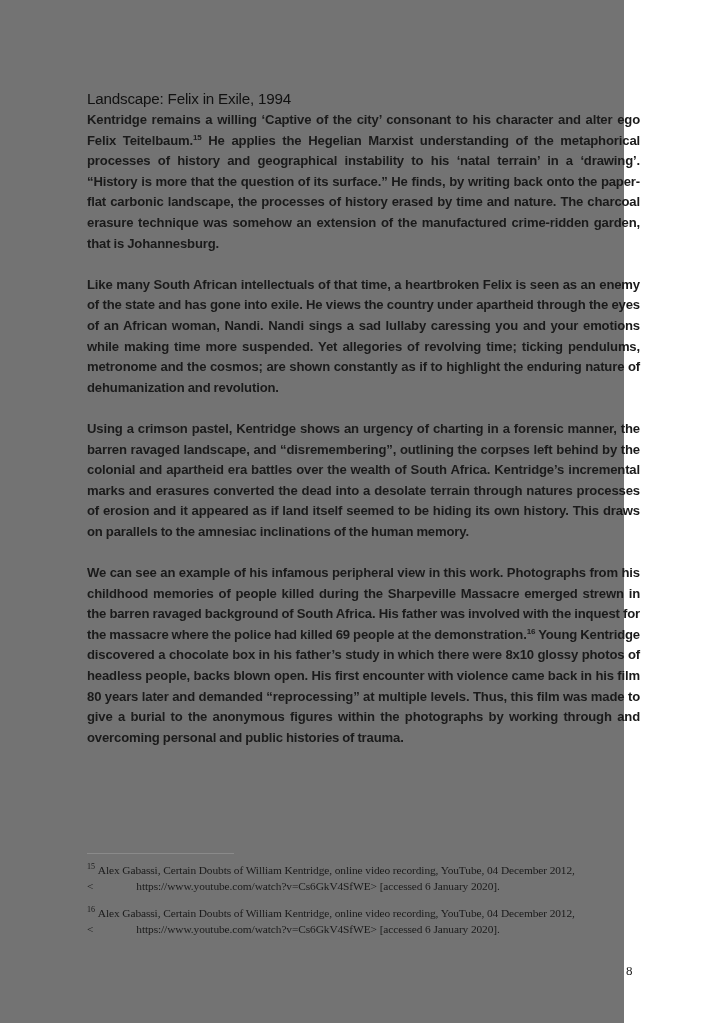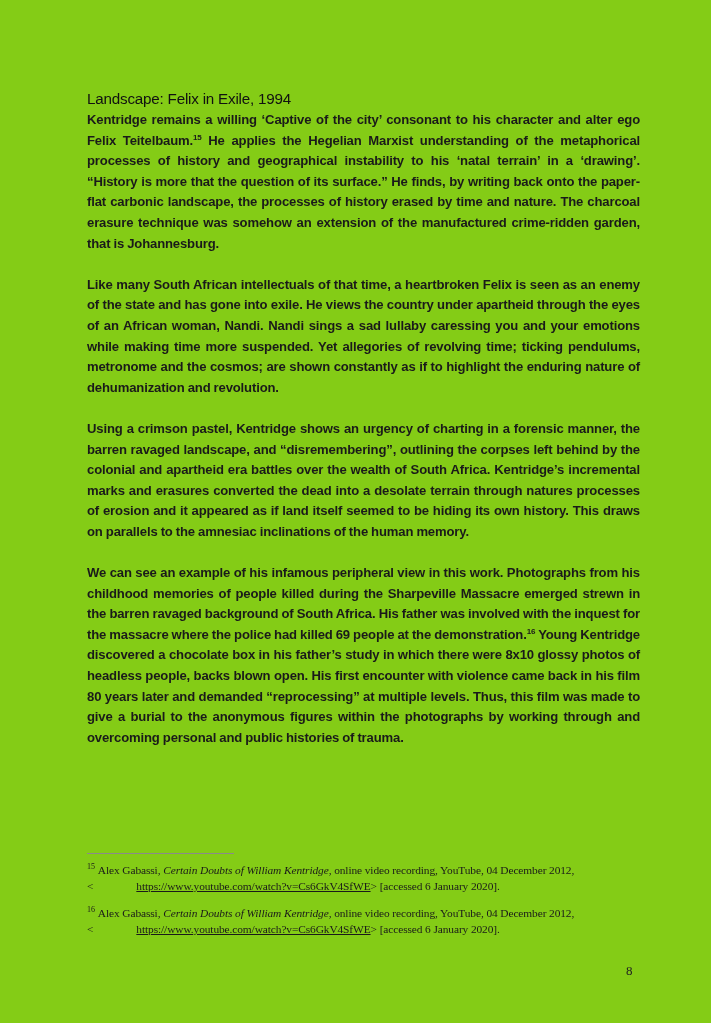--- a/index.html
+++ b/index.html
@@ -10,23 +10,23 @@
     body {
       width: 724px;
       height: 1023px;
       position: relative;
       overflow: hidden;
       color: #1a1a1a;
     }
     .page {
       position: absolute;
       left: 0; top: 0;
-      width: 711px;
+      width: 624px;
       height: 1023px;
-      background: #84cc16;
+      background: #737373;
     }
     .content {
       position: absolute;
       left: 87px;
       top: 89px;
       width: 553px;
       font-family: "Liberation Sans", sans-serif;
       font-size: 13.1px;
       line-height: 20.6px;
       letter-spacing: -0.15px;
@@ -70,23 +70,22 @@
       color: #1a1a1a;
       letter-spacing: -0.1px;
     }
     .fn {
       margin: 0 0 11px 0;
     }
     .fn sup {
       font-size: 8px;
       margin-right: 3px;
     }
-    .fn .title { font-style: italic; }
+    .fn .title { }
     .fn .link {
-      text-decoration: underline;
       color: #1a1a1a;
       cursor: pointer;
       padding-left: 43px;
     }
     .page-number {
       position: absolute;
       left: 626px;
       top: 963px;
       font-family: "Liberation Serif", serif;
       font-size: 13px;

